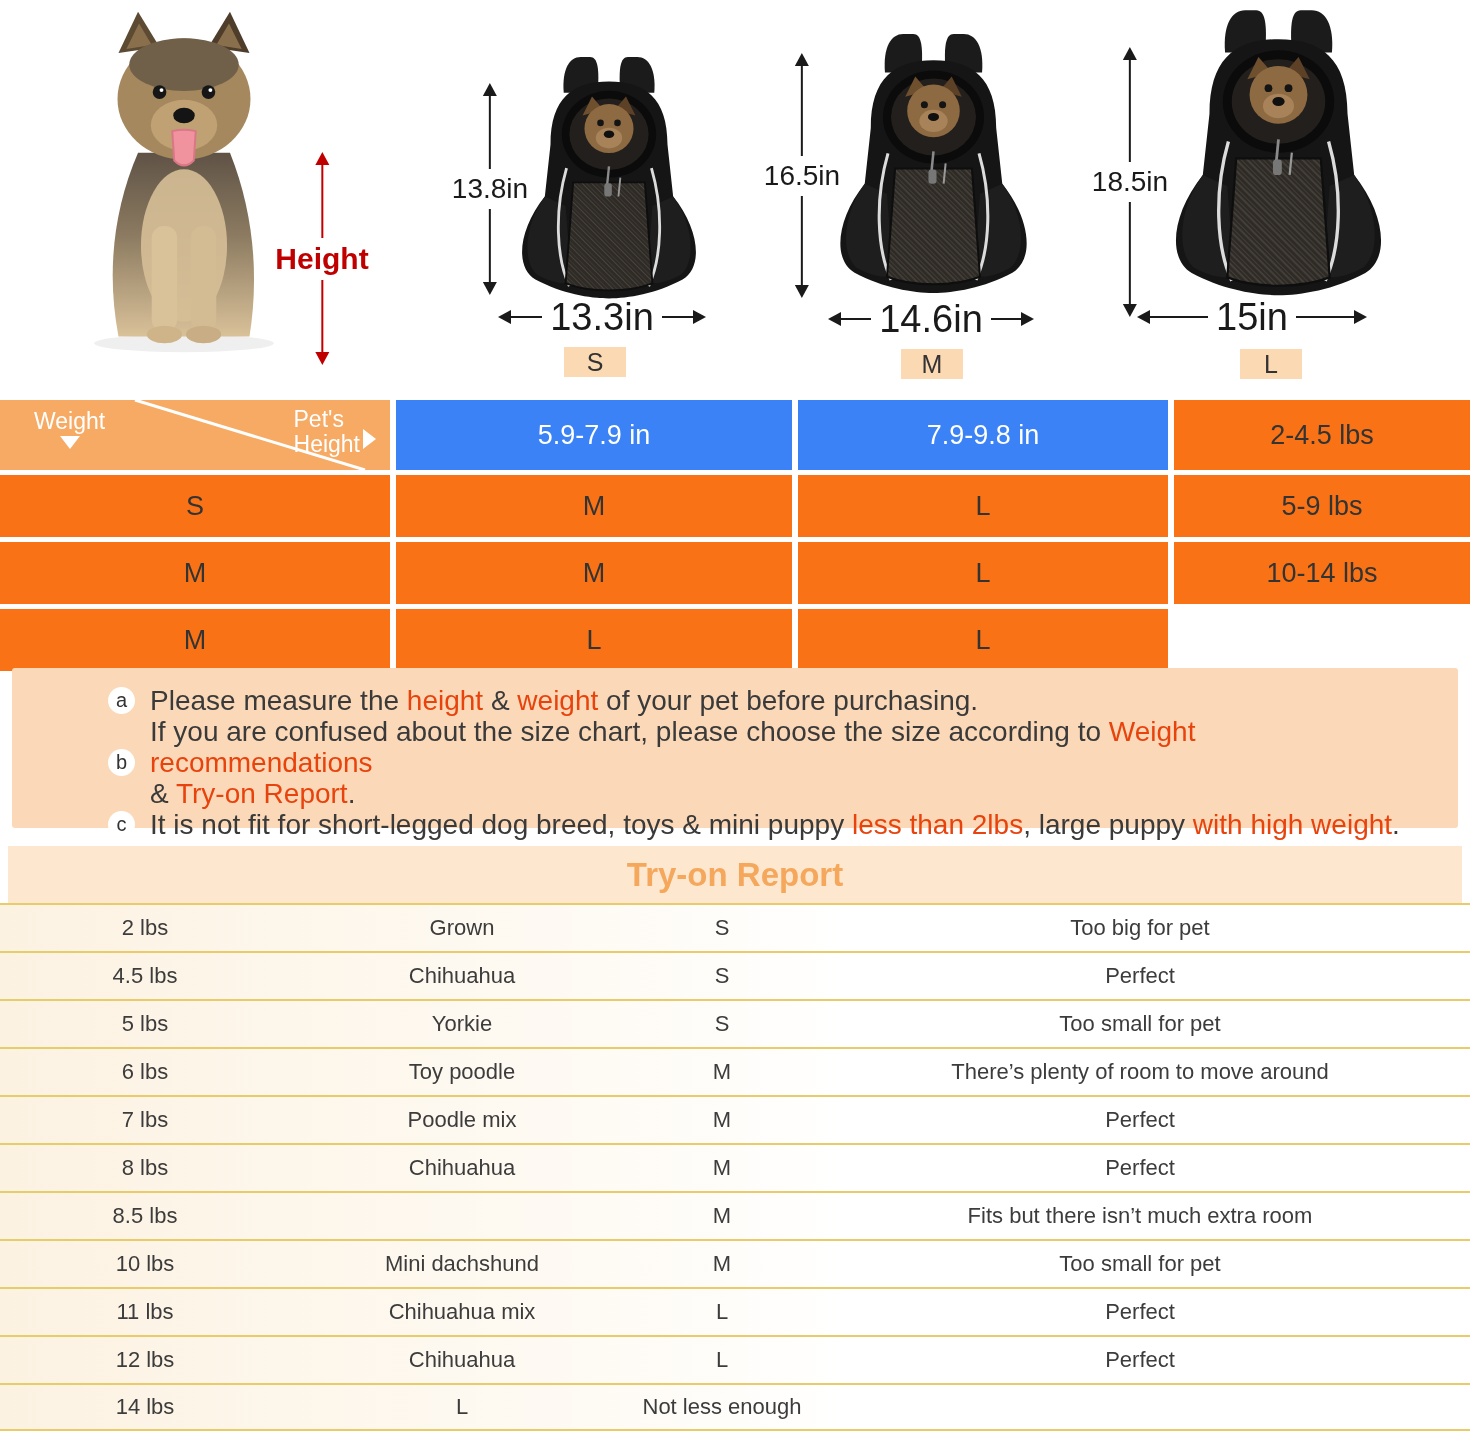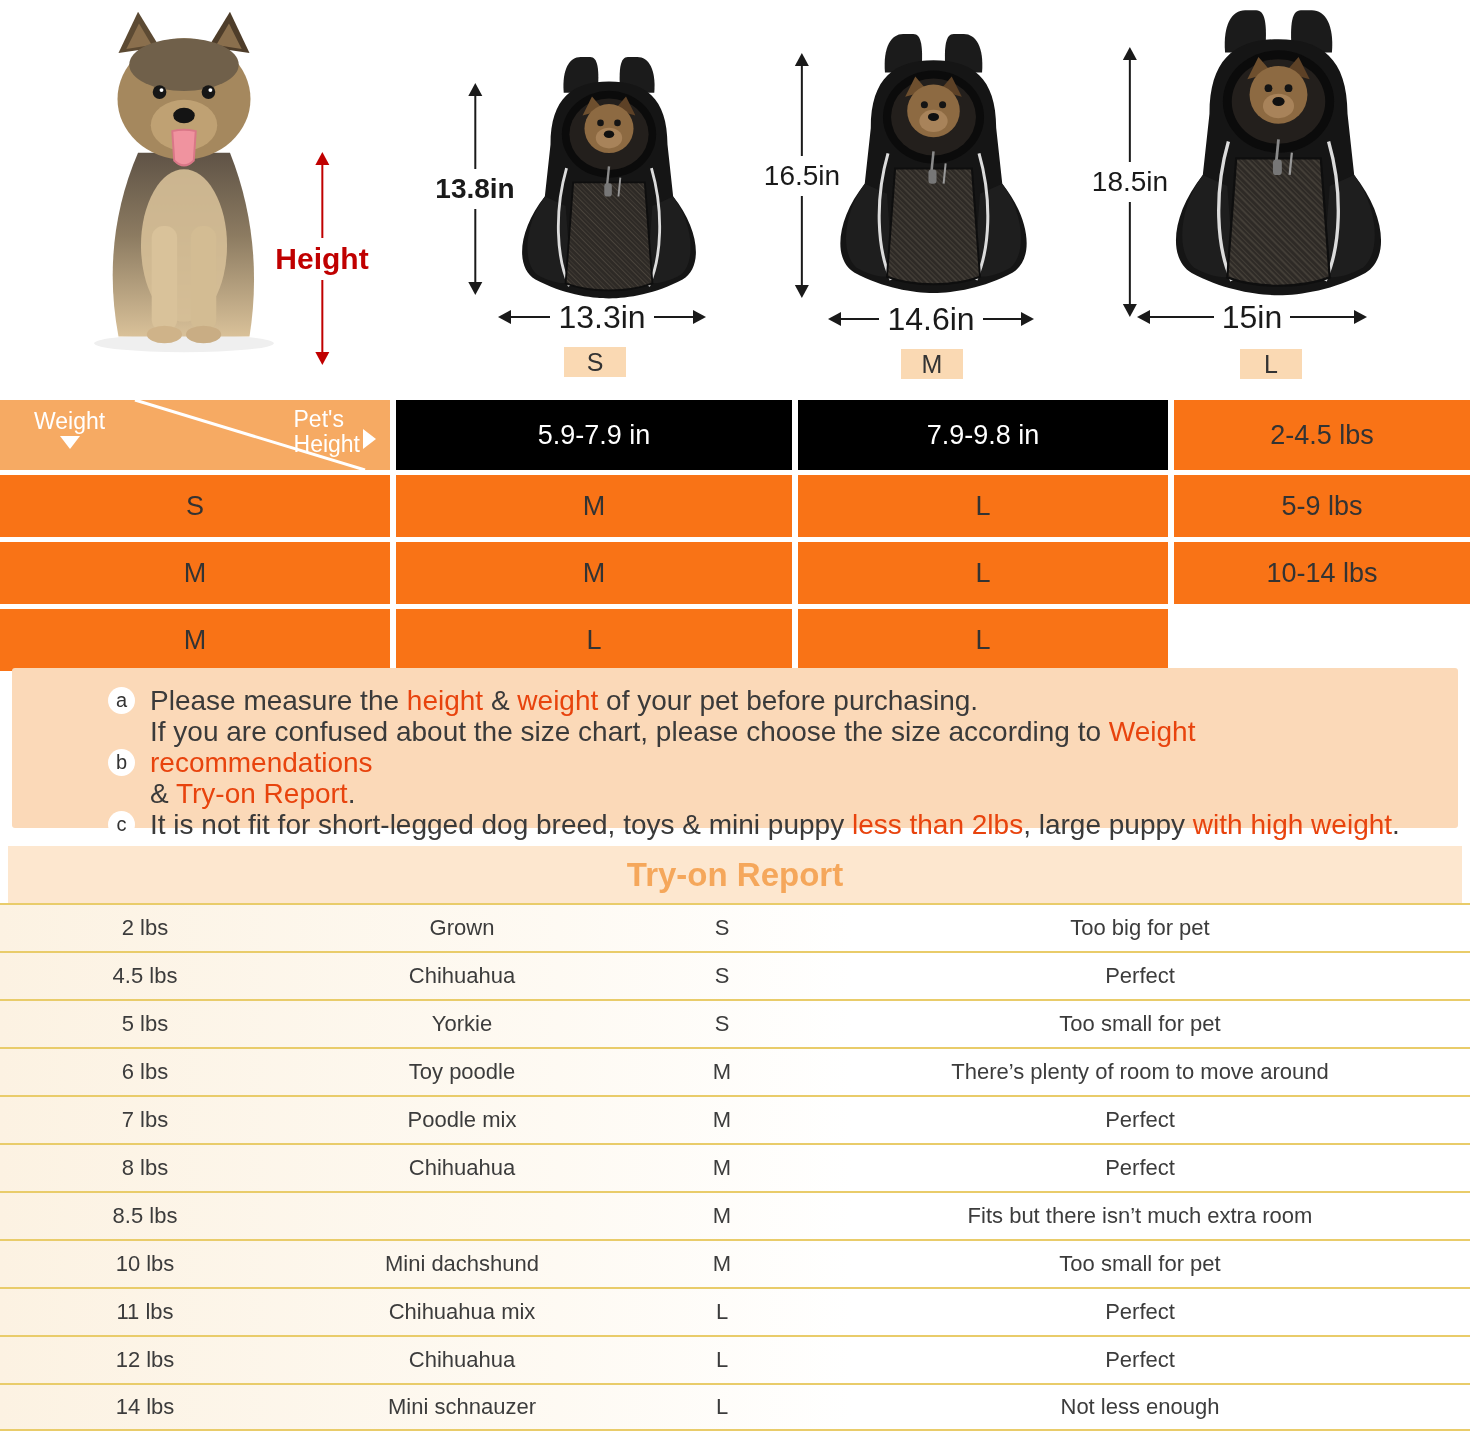--- a/index.html
+++ b/index.html
@@ -12,30 +12,30 @@
   .dim-v .vline{width:2px;flex:1;background:currentColor;}
   .dim-v .ah-up{width:0;height:0;border-left:7px solid transparent;border-right:7px solid transparent;border-bottom:13px solid currentColor;}
   .dim-v .ah-down{width:0;height:0;border-left:7px solid transparent;border-right:7px solid transparent;border-top:13px solid currentColor;}
   .dim-label{font-size:28px;margin:4px 0;white-space:nowrap;}
   .dim-v.red{color:#c00000;}
   .dim-v.red .dim-label{font-weight:bold;font-size:30px;}
   .dim-h{position:absolute;display:flex;align-items:center;color:#1a1a1a;height:34px;}
   .dim-h .hline{height:2px;flex:1;background:currentColor;}
   .dim-h .ah-left{width:0;height:0;border-top:7px solid transparent;border-bottom:7px solid transparent;border-right:13px solid currentColor;}
   .dim-h .ah-right{width:0;height:0;border-top:7px solid transparent;border-bottom:7px solid transparent;border-left:13px solid currentColor;}
-  .dim-h .dim-label{font-size:32px;margin:0 8px;}
+  .dim-h .dim-label{font-size:38px;margin:0 8px;}
   .chip{position:absolute;width:62px;height:30px;background:#fad9b3;display:flex;align-items:center;justify-content:center;
         font-size:25px;color:#333;}
 
   
   .size-table{position:absolute;left:0;top:400px;width:1470px;display:grid;
               grid-template-columns:390px 396px 370px 296px;grid-template-rows:70px 62px 62px 62px;
               column-gap:6px;row-gap:5px;}
   .st-cell{display:flex;align-items:center;justify-content:center;}
-  .st-head{background:#000000;color:#fff;font-size:27px;}
+  .st-head{background:#3b82f6;color:#fff;font-size:27px;}
   .st-body{background:#f97316;color:#333;font-size:27px;}
   .st-corner{position:relative;background:#f6aa63;}
   .st-diag{position:absolute;inset:0;width:100%;height:100%;}
   .corner-weight{position:absolute;left:34px;top:9px;display:flex;flex-direction:column;align-items:center;color:#fff;font-size:23px;line-height:24px;}
   .tri-down{width:0;height:0;border-left:10px solid transparent;border-right:10px solid transparent;border-top:13px solid #fff;margin-top:3px;}
   .corner-pets{position:absolute;right:14px;top:7px;display:flex;align-items:flex-end;gap:3px;color:#fff;}
   .corner-pets .lines{display:flex;flex-direction:column;align-items:flex-start;font-size:23px;line-height:25px;justify-content:flex-end;}
   .tri-right{width:0;height:0;border-top:10px solid transparent;border-bottom:10px solid transparent;border-left:13px solid #fff;margin-bottom:8px;}
 
   
@@ -123,21 +123,21 @@
   </svg>
 
   <div class="dim-v red" style="left:322px;top:152px;height:213px;">
     <span class="ah-up"></span>
     <span class="vline"></span>
     <span class="dim-label">Height</span>
     <span class="vline"></span>
     <span class="ah-down"></span>
   </div>
 
-  <div class="dim-v" style="left:475px;top:83px;height:212px;font-weight:bold;">
+  <div class="dim-v" style="left:490px;top:83px;height:212px;">
     <span class="ah-up"></span>
       <span class="vline"></span>
     <span class="dim-label">13.8in</span>
     <span class="vline"></span>
       <span class="ah-down"></span>
   </div>
   <svg class="abs" style="left:510px;top:55px;" width="198" height="250">
       <use href="#bp"></use>
     </svg>
   <div class="dim-h" style="left:498px;top:300px;width:208px;">
@@ -297,19 +297,18 @@
         <div class="tr-cell tr-comment">Perfect</div>
       </div>
       <div class="tr-row">
         <div class="tr-cell tr-weight">12 lbs</div>
         <div class="tr-cell tr-breed">Chihuahua</div>
         <div class="tr-cell tr-size">L</div>
         <div class="tr-cell tr-comment">Perfect</div>
       </div>
       <div class="tr-row">
         <div class="tr-cell tr-weight">14 lbs</div>
-        <div class="tr-cell tr-breed">Mini schnauzer</div>
         <div class="tr-cell tr-size">L</div>
         <div class="tr-cell tr-comment">Not less enough</div>
       </div>
     </div>
 
 </div>
 
 </body></html>

